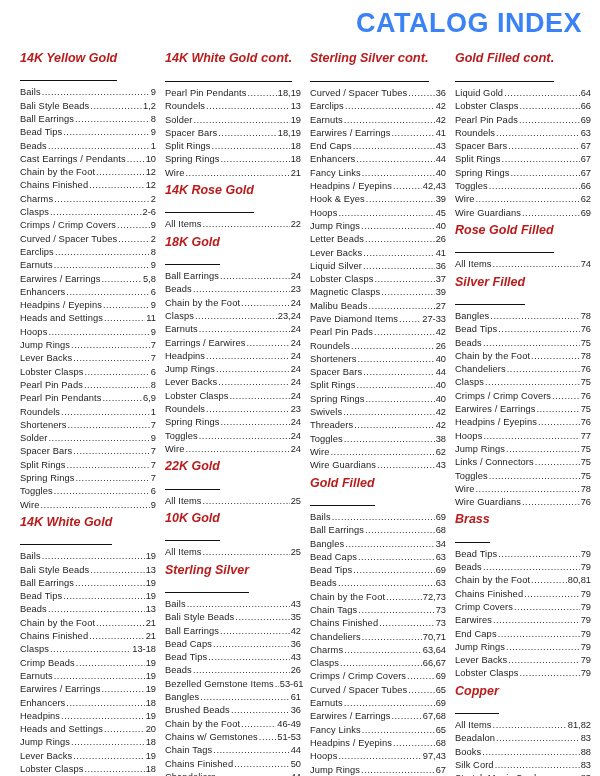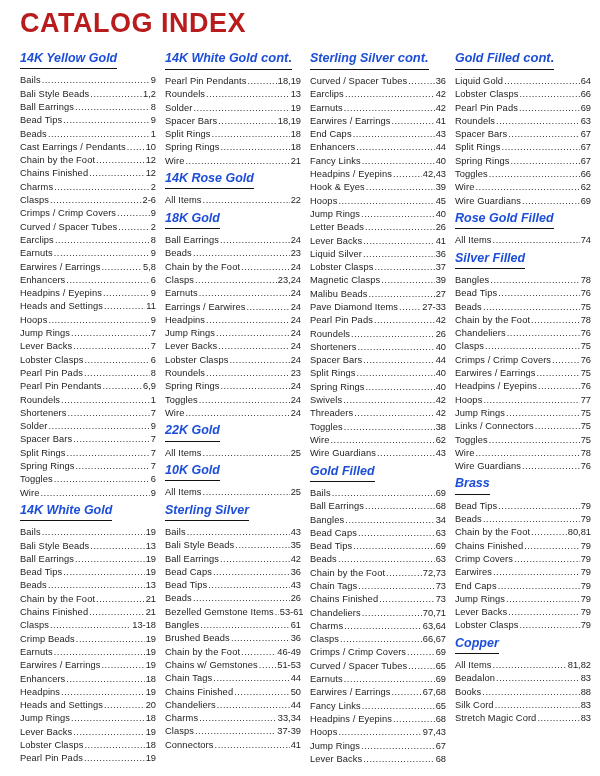--- a/index.html
+++ b/index.html
@@ -1,28 +1,28 @@
 <!DOCTYPE html>
 <html><head>
 <meta charset="utf-8">
 <style>
   * { margin:0; padding:0; box-sizing:border-box; }
   html,body { width:600px; height:776px; background:#ffffff; overflow:hidden; }
   body { font-family:"Liberation Sans", sans-serif; color:#1d1d1d; }
   .page { width:600px; height:776px; padding:8px 18px 6px 20px; background:#fff; }
   .title {
-    text-align:left; font-size:27px; font-weight:bold; letter-spacing:0.5px;
-    color:#b91c1c; margin-bottom:9px;
+    text-align:right; font-size:27px; font-weight:bold; letter-spacing:0.5px;
+    color:#3b82f6; margin-bottom:9px;
   }
   .columns { display:flex; gap:9px; align-items:flex-start; }
   .col { width:136px; flex:0 0 136px; }
   .section + .section { margin-top:0; }
   .heading {
     display:inline-block; font-size:12.5px; font-weight:bold; font-style:italic;
-    color:#1d4ed8; padding-bottom:3px; border-bottom:1.6px solid #111;
+    color:#b91c1c; padding-bottom:15px; border-bottom:1.6px solid #111;
     margin-bottom:5px; white-space:nowrap; line-height:1.15;
   }
   .heading .cont { font-size:13px; }
   .entry {
     display:flex; align-items:baseline; font-size:9.3px; line-height:13.3px;
     white-space:nowrap;
   }
   .entry .label { flex:0 0 auto; letter-spacing:0.1px; }
   .entry .dots {
     flex:1 1 auto; overflow:hidden; height:13.3px; margin:0 1px;

